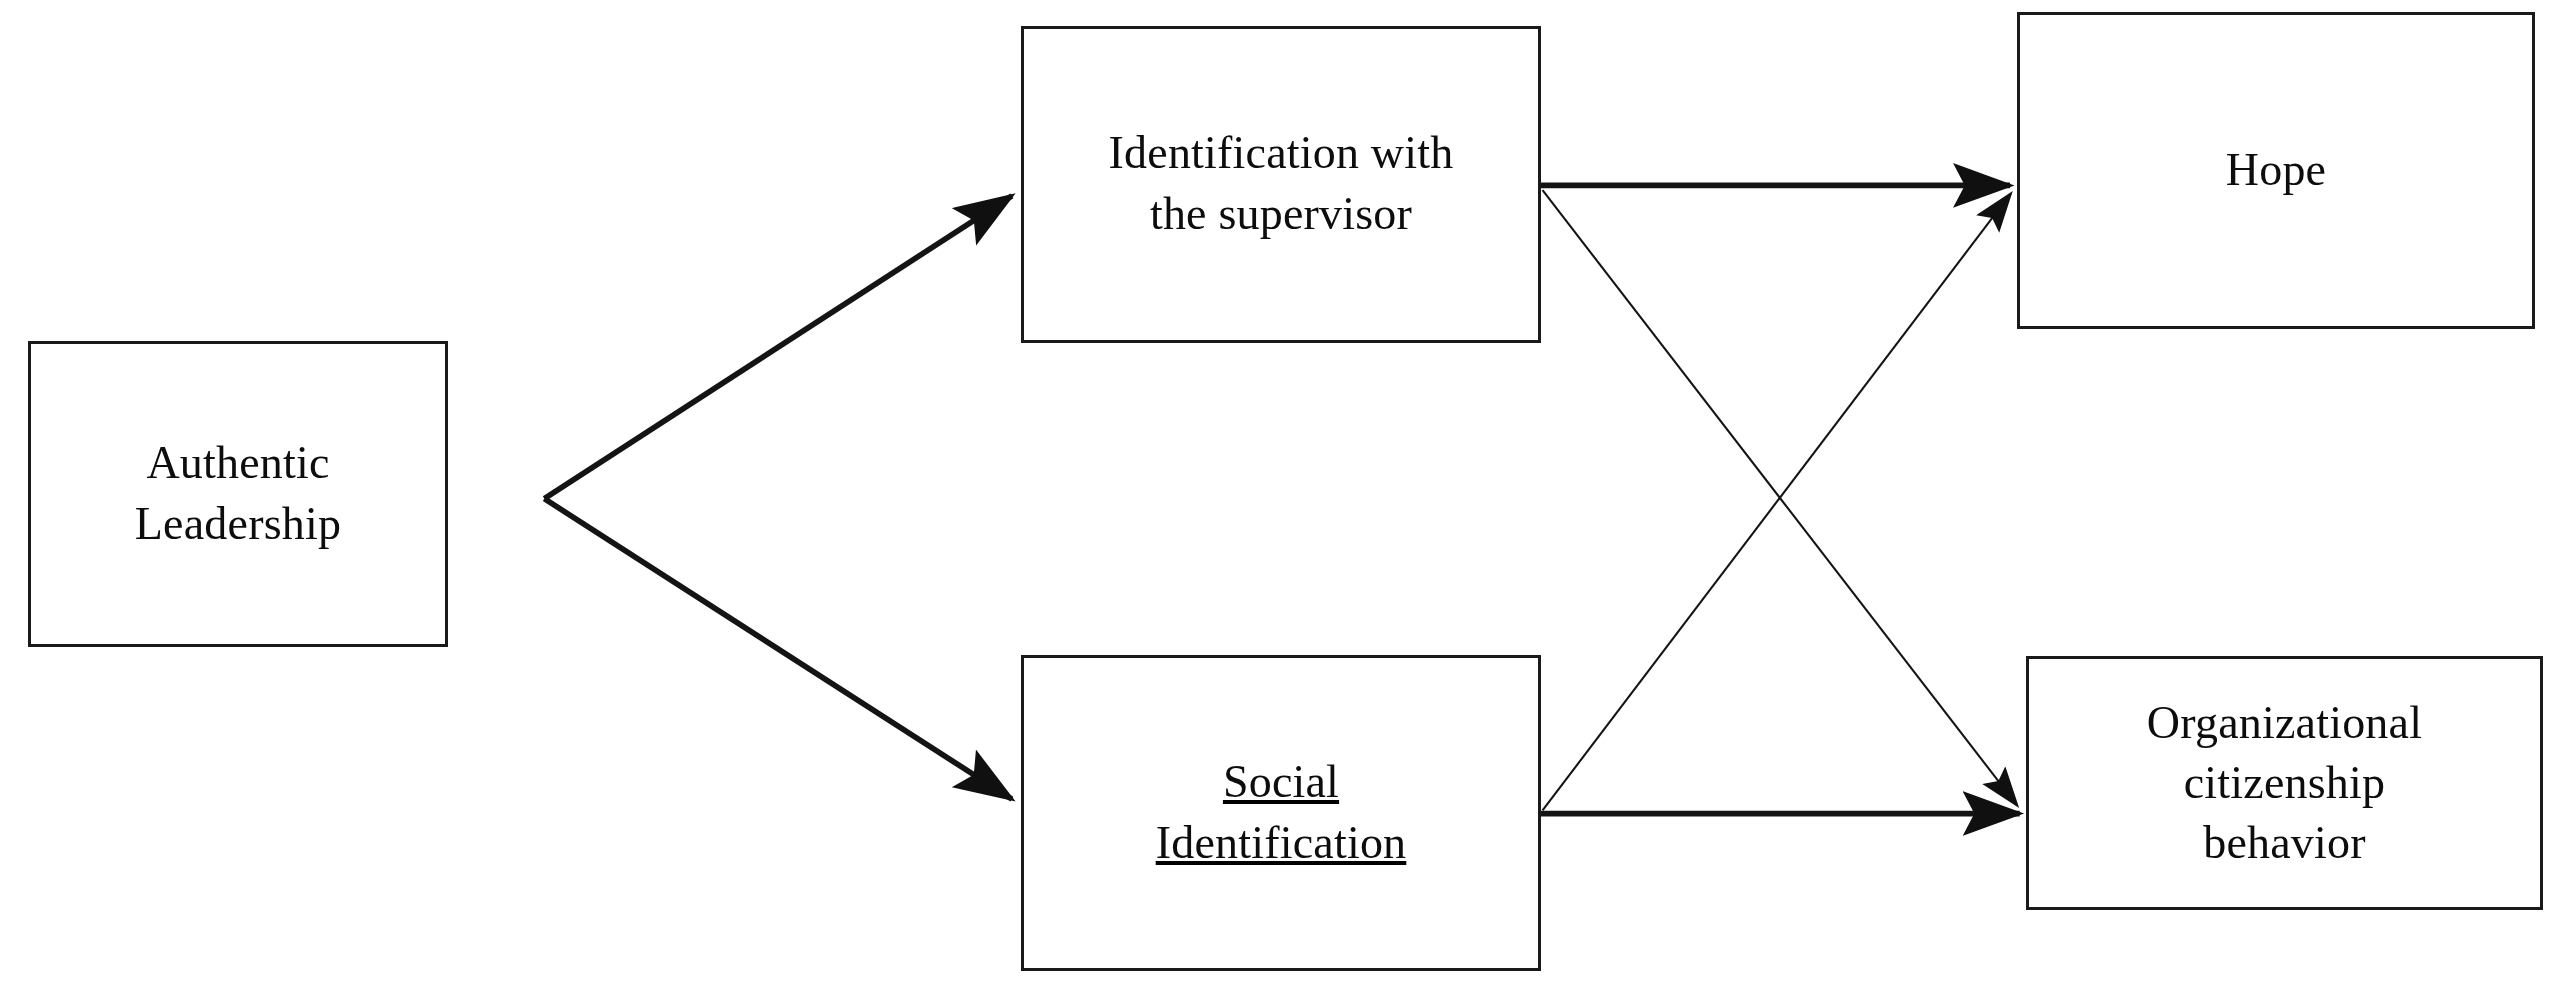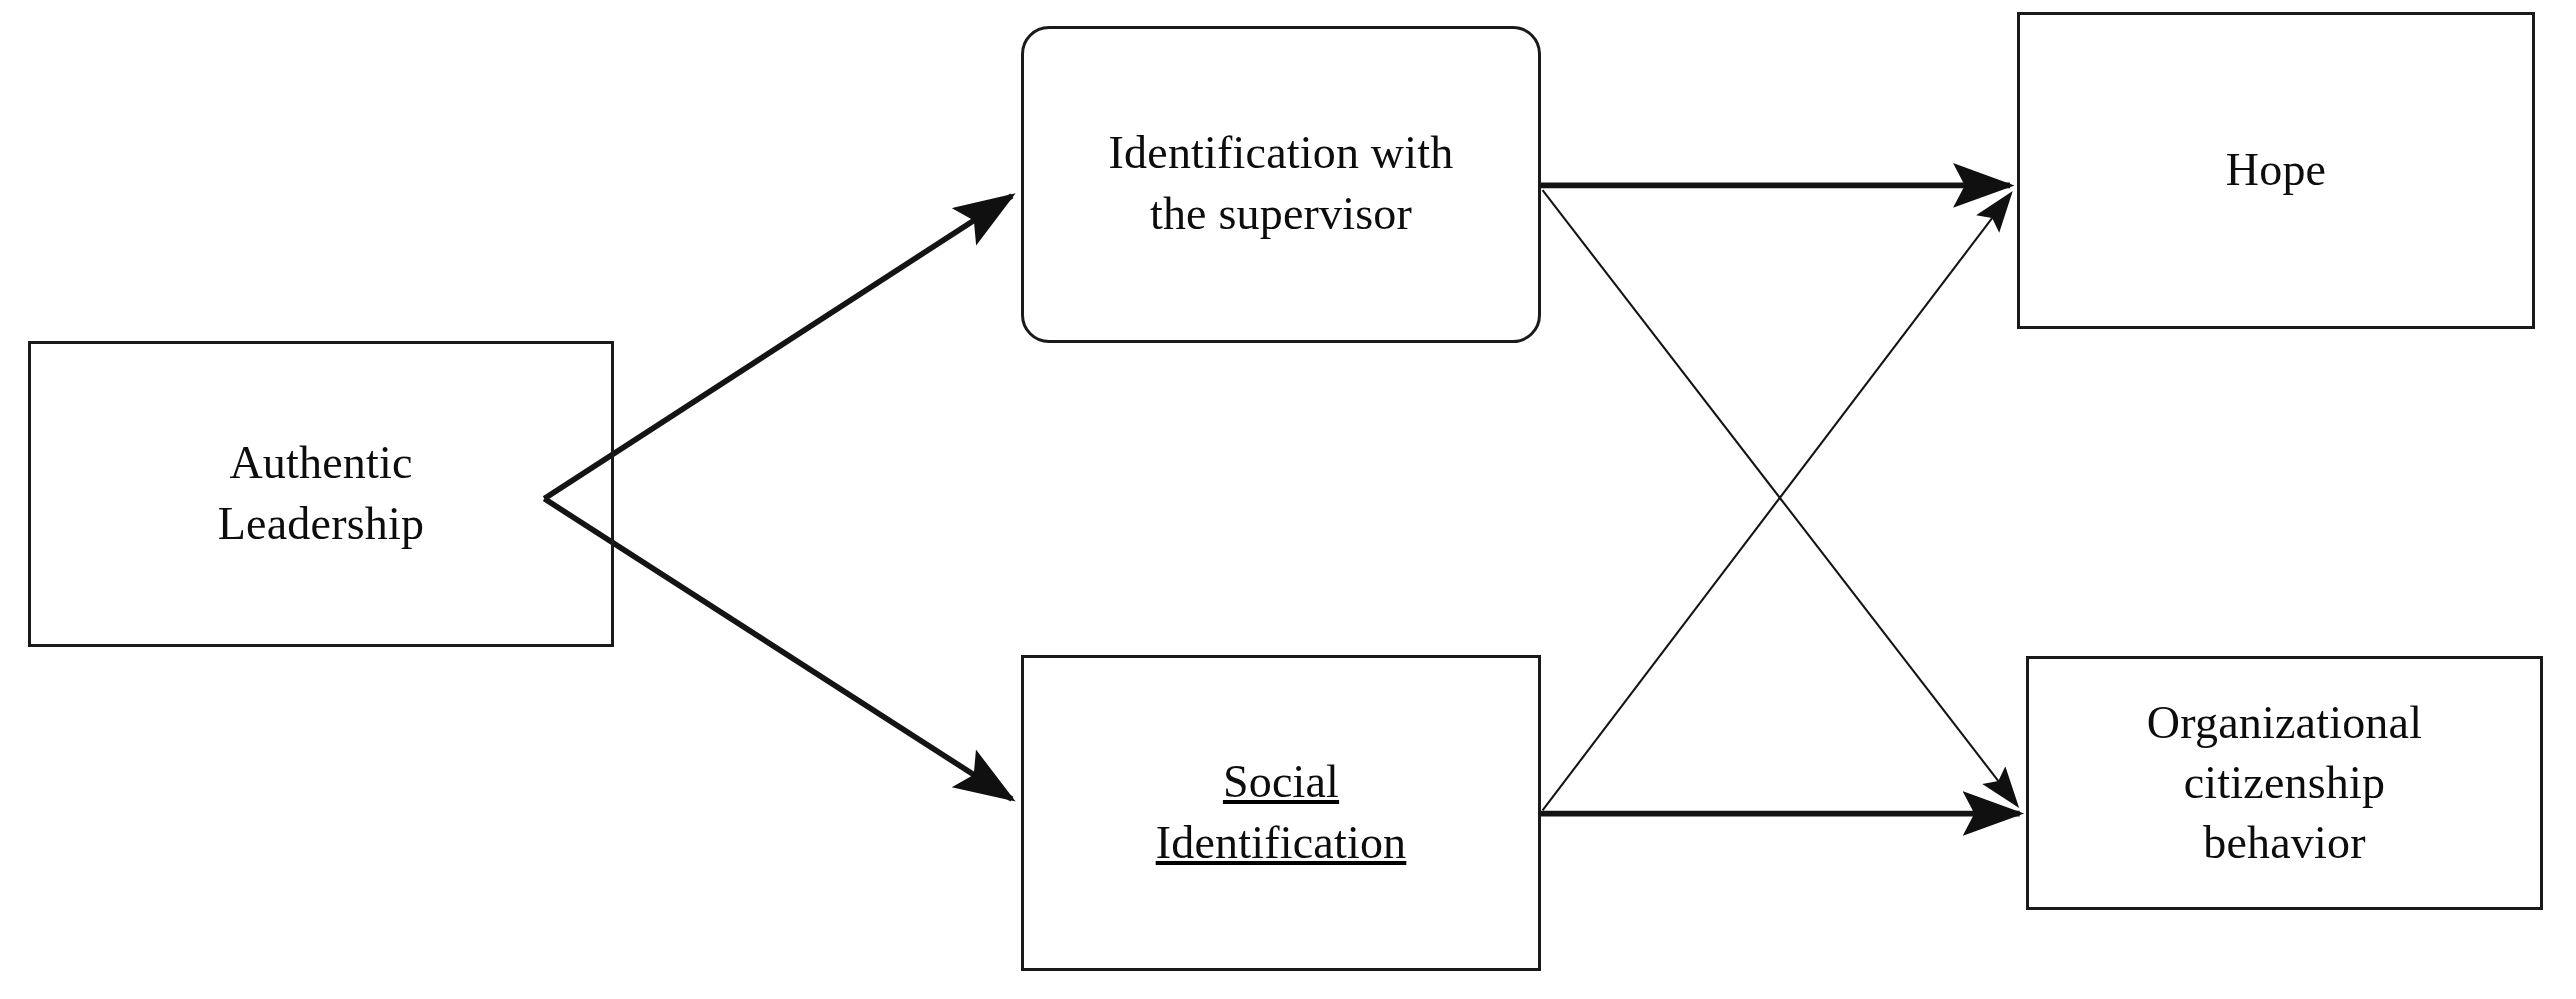--- a/index.html
+++ b/index.html
@@ -43,24 +43,24 @@
     line-height: 1.32;
     letter-spacing: 0.2px;
     white-space: pre-line;
     padding: 0 11.2px;
   }
   .node-label.justified-first {
     white-space: pre-line;
   }
   
   #node-authentic-leadership {
-    left: 28px;  top: 341px;  width: 586px;  height: 306px;
+    left: 28px;  top: 341px;  width: 420px;  height: 306px;
   }
   #node-identification-supervisor {
-    left: 1021px; top: 25.6px;  width: 520px; height: 317px; border-radius: 28px;
+    left: 1021px; top: 25.6px;  width: 520px; height: 317px;
   }
   #node-social-identification {
     left: 1021px; top: 655px; width: 520px; height: 316px; text-decoration: underline;
   }
   #node-hope {
     left: 2017px; top: 12px;  width: 518px; height: 317px;
   }
   #node-ocb {
     left: 2026px; top: 656px; width: 517px; height: 254px;
   }

